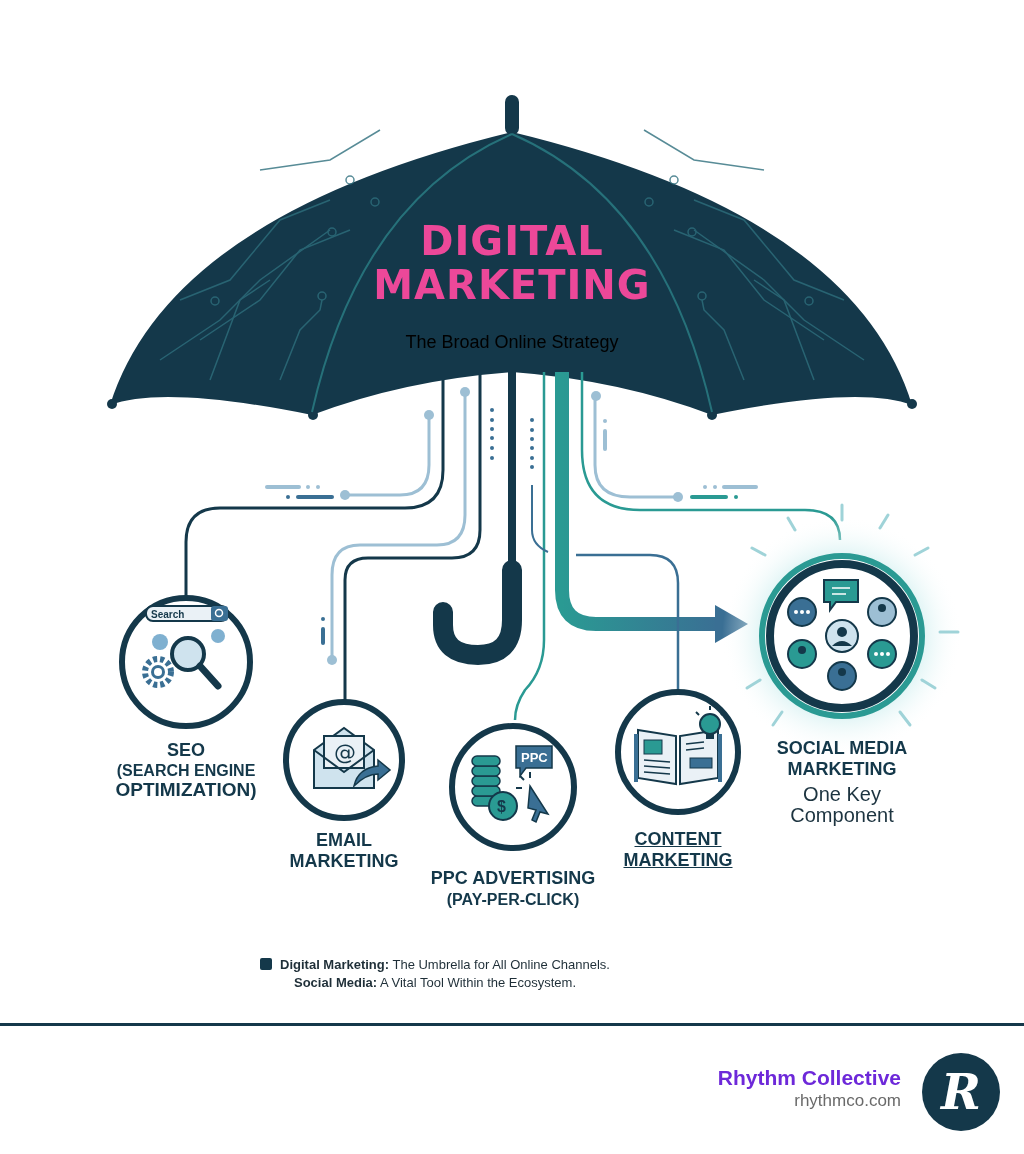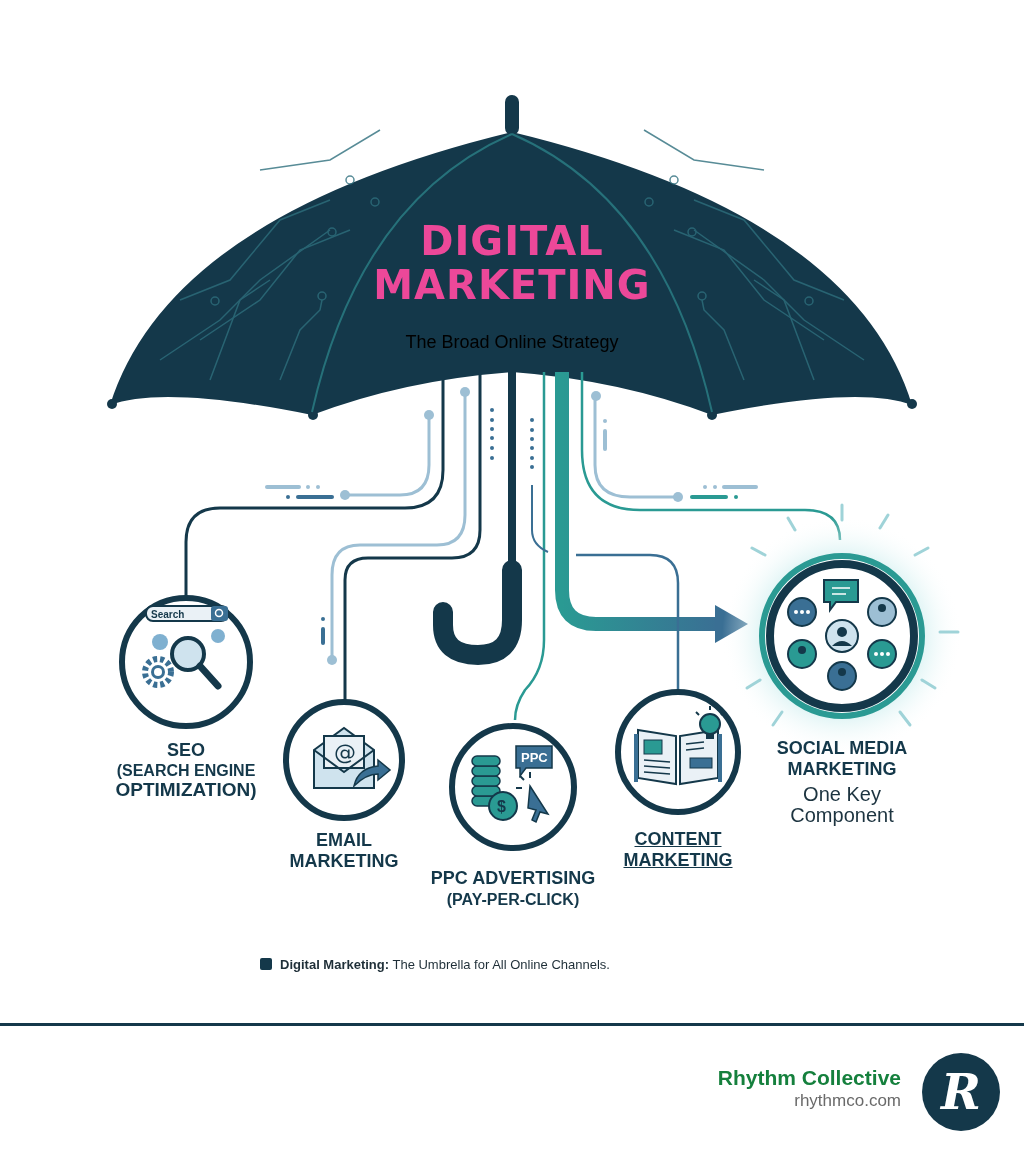--- a/index.html
+++ b/index.html
@@ -9,21 +9,21 @@
   .t1{top:218px;font-size:40px;letter-spacing:1px;}
   .t2{top:262px;font-size:40px;letter-spacing:1px;}
   .sub{position:absolute;top:332px;left:0;width:1024px;text-align:center;color:#000000;font-size:18px;font-family:"Liberation Sans",sans-serif;}
   .node-label{position:absolute;text-align:center;font-weight:bold;color:#14384a;font-size:18px;line-height:21px;font-family:"Liberation Sans",sans-serif;}
   .node-label .s{font-weight:normal;font-size:20px;color:#1d3440;}
   .legend{position:absolute;top:956px;left:0;width:870px;text-align:center;font-size:13px;color:#1f2f38;line-height:18px;}
   .legend b{font-weight:bold;}
   .sq{display:inline-block;width:12px;height:12px;background:#14384a;border-radius:2px;vertical-align:-1px;margin-right:8px;}
   .divider{position:absolute;left:0;top:1023px;width:1024px;height:3px;background:#14384a;}
   .brand{position:absolute;right:123px;top:1066px;text-align:right;}
-  .brand .n{font-size:21px;font-weight:bold;color:#15803d;text-align:right;}
+  .brand .n{font-size:21px;font-weight:bold;color:#6d28d9;text-align:right;}
   .brand .u{font-size:17px;color:#6a6a6a;margin-top:1px;}
   .logo{position:absolute;left:922px;top:1053px;width:78px;height:78px;border-radius:50%;background:#14384a;color:#fff;display:flex;align-items:center;justify-content:center;font-family:"DejaVu Serif",serif;font-style:italic;font-weight:bold;font-size:48px;}
 </style>
 </head>
 <body>
 
 <svg class="abs" width="1024" height="1020" style="left:0;top:0;" viewBox="0 0 1024 1020">
   <defs>
     <radialGradient id="glow" cx="50%" cy="50%" r="50%">
       <stop offset="55%" stop-color="#bfe9ea" stop-opacity="0.9"></stop>
@@ -283,20 +283,21 @@
   </svg>
 </div>
 <div class="node-label" style="left:750px;top:738px;width:184px;">
   <div>SOCIAL MEDIA</div>
   <div>MARKETING</div>
   <div class="s" style="margin-top:4px;">One Key Component</div>
 </div>
 
 <div class="legend">
   <div><span class="sq"></span><b>Digital Marketing:</b><span> The Umbrella for All Online Channels.</span></div>
+  <div><b>Social Media:</b><span> A Vital Tool Within the Ecosystem.</span></div>
 </div>
 
 <div class="divider"></div>
 
 <div class="brand">
   <div class="n">Rhythm Collective</div>
   <div class="u">rhythmco.com</div>
 </div>
 <div class="logo">R</div>
 

